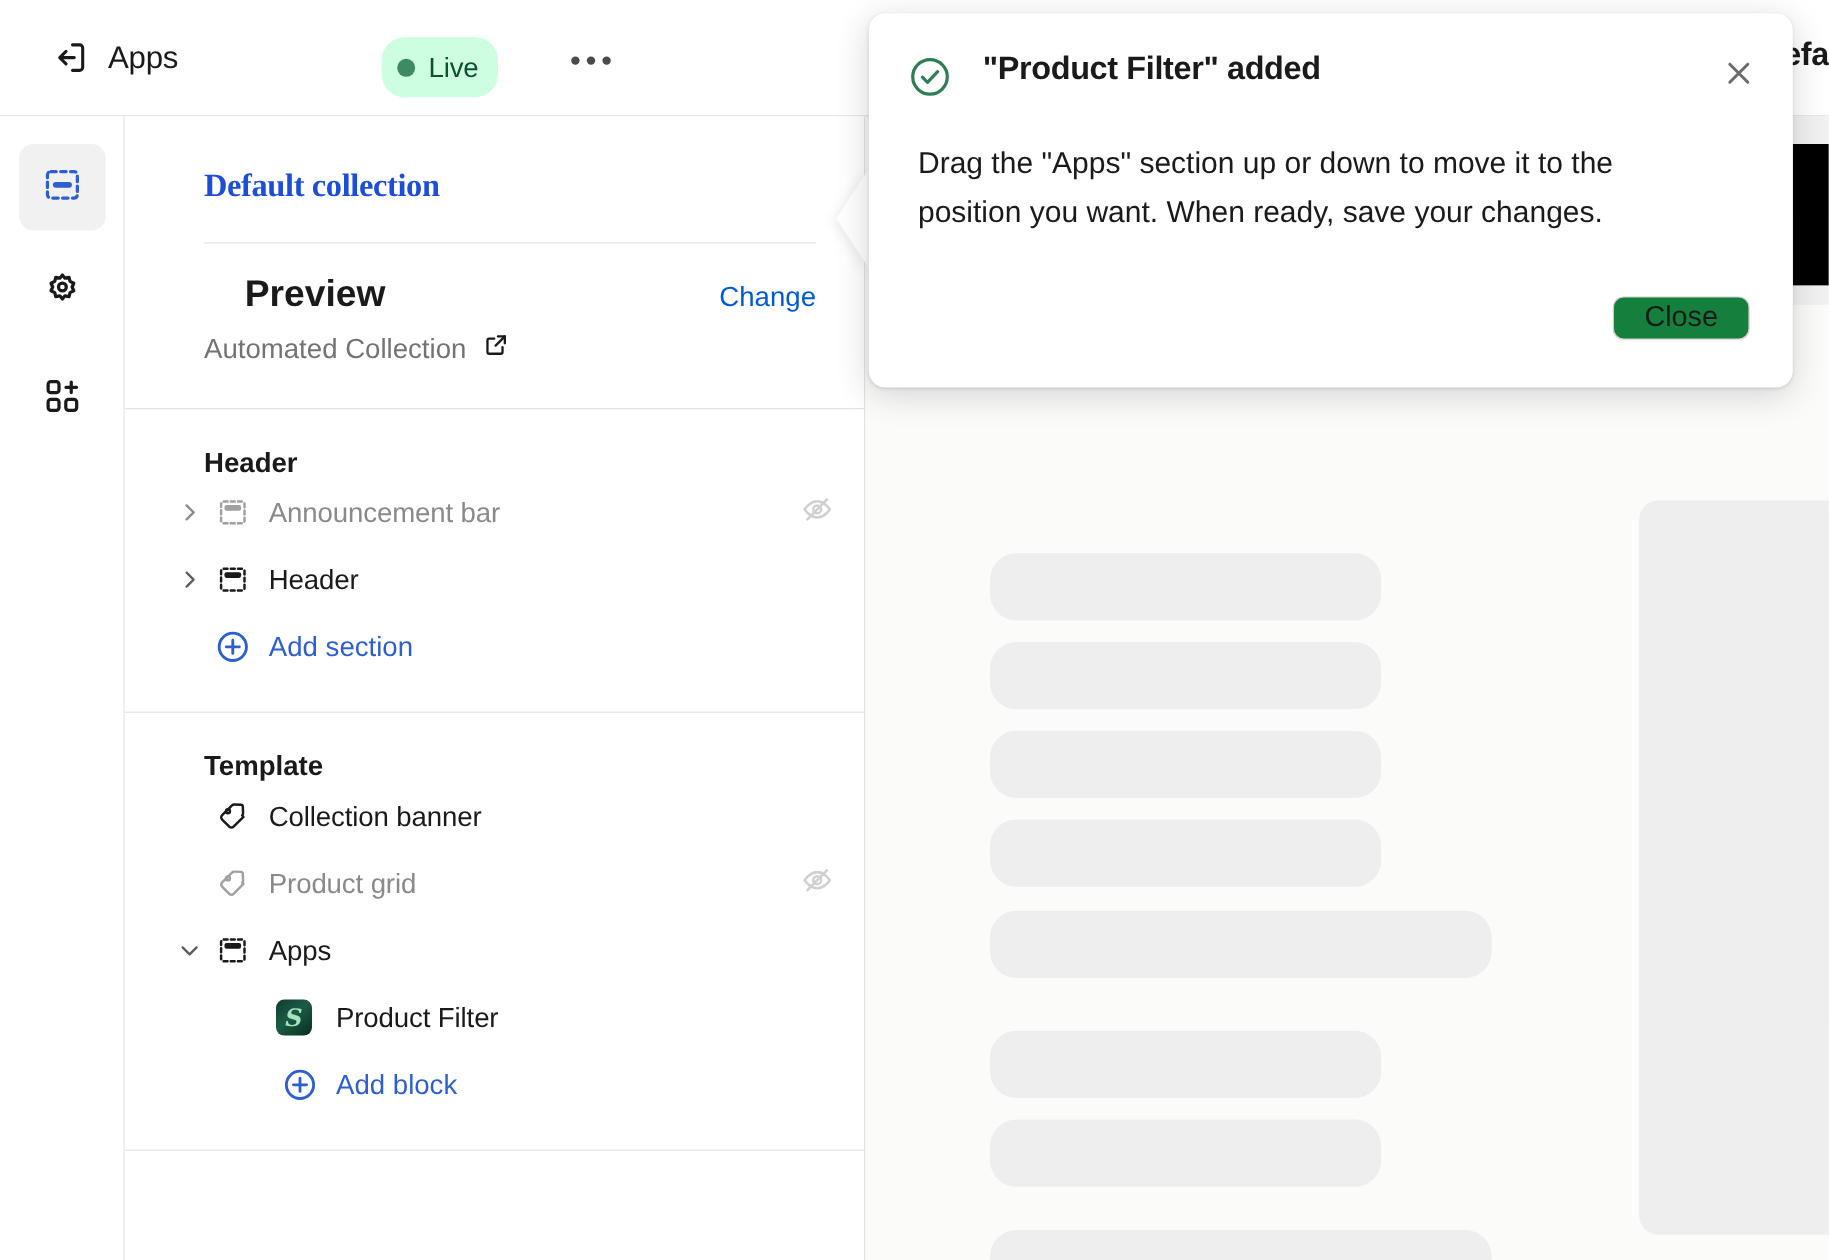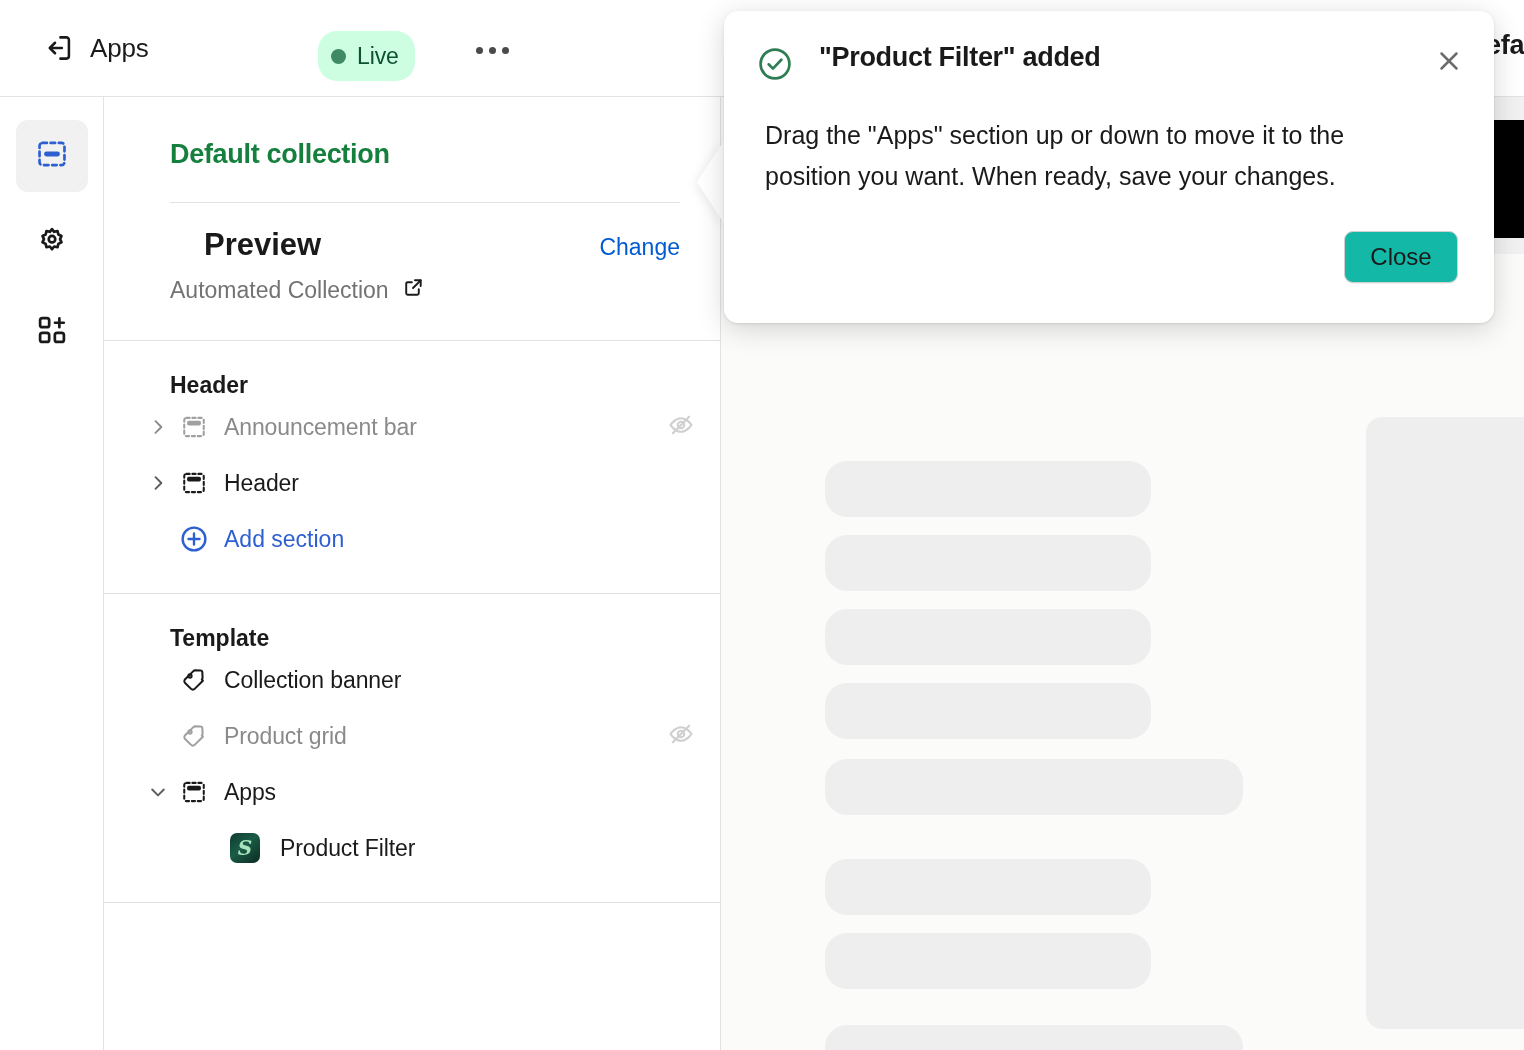--- a/index.html
+++ b/index.html
@@ -57,22 +57,22 @@
   }
   .rail-item.active { background: #f1f1f1; }
 
   
   .panel {
     position: absolute; left: 104px; top: 97px; width: 617px; height: 953px;
     background: #ffffff; border-right: 1px solid #e3e3e3;
     overflow: hidden;
   }
   .panel-title {
-    font-size: 27px; font-weight: bold; color: #15803d;
-    padding: 42px 0 0 66px; letter-spacing: -0.3px;
+    font-size: 27px; font-weight: bold; color: #1d4ed8;
+    padding: 42px 0 0 66px; letter-spacing: -0.3px; font-family: Liberation Serif, serif;
   }
   .hr-inset { height: 1px; background: #e3e3e3; margin: 32px 40px 0 66px; }
 
   .preview-group { padding: 24px 40px 0 66px; }
   .preview-row { display: flex; align-items: baseline; justify-content: space-between; }
   .preview-label { font-size: 31px; font-weight: bold; color: #1a1a1a; margin-left: 34px; }
   .change-link { font-size: 23px; color: #005bd3; cursor: pointer; }
   .preview-value {
     margin-top: 13px; font-size: 23px; color: #737373;
     display: flex; align-items: center; gap: 13px;
@@ -188,22 +188,22 @@
     cursor: pointer; margin-top: -2px;
   }
   .modal-body {
     padding: 28px 60px 0 41px;
     font-size: 25px; line-height: 1.62; color: #1a1a1a;
   }
   .modal-foot {
     position: absolute; right: 36px; bottom: 40px;
   }
   .btn-close {
-    min-width: 114px; height: 52px; padding: 0 22px;
-    background: #14b8a6; border: 1px solid #cfcfcf; border-radius: 9px;
+    min-width: 114px; height: 36px; padding: 0 22px;
+    background: #15803d; border: 1px solid #cfcfcf; border-radius: 9px;
     font-family: "Liberation Sans", sans-serif; font-size: 24px; color: #1a1a1a;
     box-shadow: 0 1px 0 rgba(0,0,0,0.05);
     cursor: pointer;
   }
 </style>
 </head>
 <body>
 
 <div id="root">
 
@@ -385,20 +385,29 @@
               <rect x="5.6" y="6.3" width="12.8" height="4.4" rx="1.6" fill="#1a1a1a" stroke="none"></rect>
             </svg>
           </span>
           <span class="name">Apps</span>
         </div>
         <div class="tree-row noChev" style="margin-left: 86px;">
           <span class="app-chip">
             <span>S</span>
           </span>
           <span class="name" style="margin-left: 20px;">Product Filter</span>
+        </div>
+        <div class="add-row sub">
+          <span class="plus">
+            <svg width="30" height="30" viewBox="0 0 24 24" fill="none" stroke="#2e5fd1" stroke-width="1.9" stroke-linecap="round">
+              <circle cx="12" cy="12" r="9.1"></circle>
+              <path d="M12 7.6v8.8M7.6 12h8.8"></path>
+            </svg>
+          </span>
+          <span class="lbl">Add block</span>
         </div>
         <div class="sep" style="margin-top: 26px;"></div>
       </div>
   </div>
 
   <div class="modal-wrap">
     <div class="pointer"></div>
     <div class="modal">
       <div class="modal-head">
         <span class="check-wrap">

